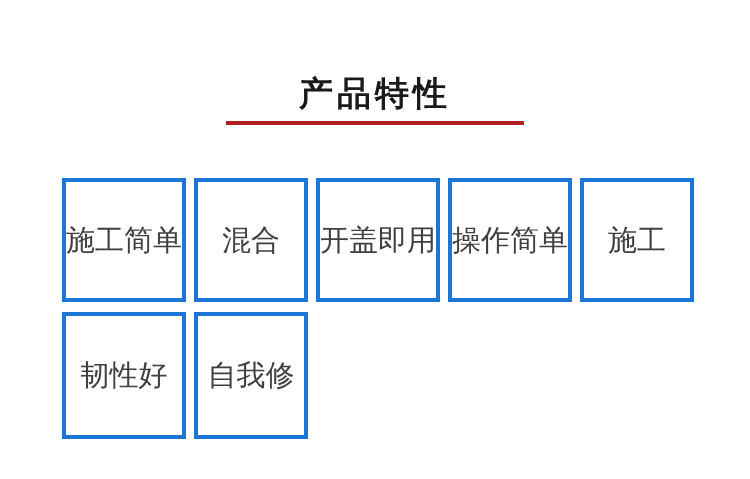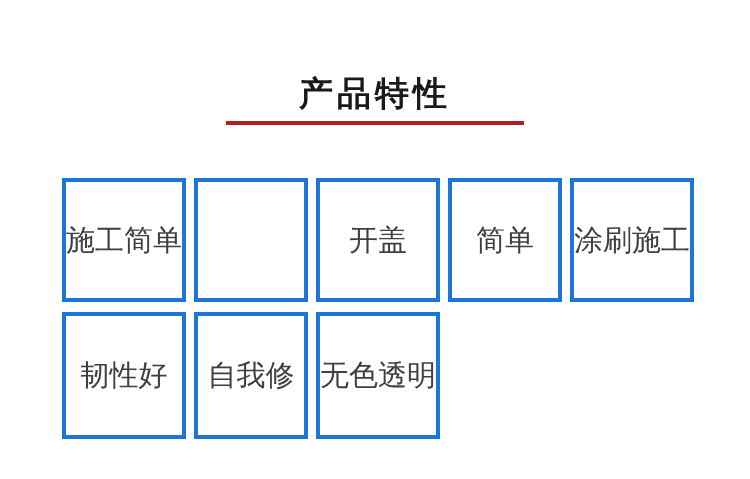--- a/index.html
+++ b/index.html
@@ -85,45 +85,43 @@
   </div>
 
   <div class="feature-grid">
 
     <div class="feature-box">
       <span class="feature-line">施工</span>
       <span class="feature-line">简单</span>
     </div>
 
     <div class="feature-box">
+      <span class="feature-line">混合</span>
     </div>
 
     <div class="feature-box">
       <span class="feature-line">开盖</span>
+      <span class="feature-line">即用</span>
     </div>
 
     <div class="feature-box">
+      <span class="feature-line">操作</span>
       <span class="feature-line">简单</span>
     </div>
 
     <div class="feature-box">
-      <span class="feature-line">涂刷</span>
       <span class="feature-line">施工</span>
     </div>
 
 
     <div class="feature-box">
       <span class="feature-line">韧性</span>
       <span class="feature-line">好</span>
     </div>
 
     <div class="feature-box">
       <span class="feature-line">自我修</span>
     </div>
 
-    <div class="feature-box">
-      <span class="feature-line">无色</span>
-      <span class="feature-line">透明</span>
-    </div>
 
 
   </div>
 </div>
 
 </body></html>

